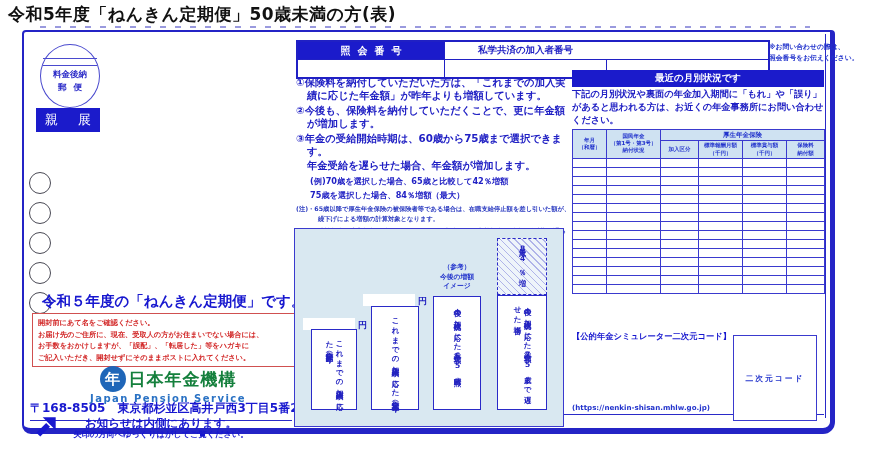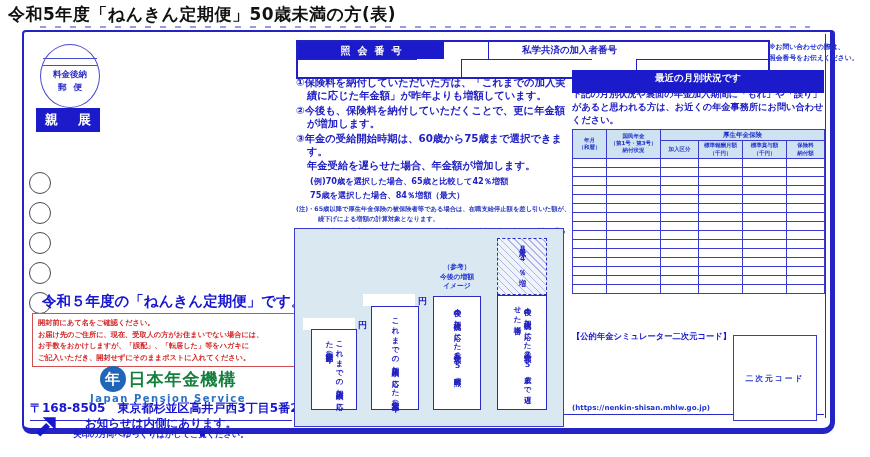--- a/index.html
+++ b/index.html
@@ -18,39 +18,39 @@
   .inner-right{top:2px;bottom:10px;right:4px;width:0;border-right:1.3px solid #2a2ac8;}
   .inner-bottom{left:540px;right:6px;bottom:13px;height:0;border-top:1.3px solid #2a2ac8;}
   
   .stamp{left:16px;top:12px;width:58px;height:62px;border:1.5px solid #4a4ace;border-radius:50%;color:#2a2ac8;}
   .stamp::before{content:"";position:absolute;left:2px;right:2px;top:13px;height:6px;
                  border-top:1.2px solid #4a4ace;border-bottom:1.2px solid #4a4ace;}
   .stamp-t1{position:absolute;left:0;right:0;top:24px;text-align:center;font-size:8.5px;font-weight:700;}
   .stamp-t2{position:absolute;left:0;right:0;top:37px;text-align:center;font-size:8.5px;font-weight:700;letter-spacing:7px;text-indent:7px;}
   .confidential{left:12px;top:76px;width:64px;height:24px;background:#1b1bcb;color:#fff;
                 display:flex;align-items:center;justify-content:center;}
-  .confidential span{font-size:13px;font-weight:700;letter-spacing:20px;margin-right:-20px;}
+  .confidential span{font-size:13px;font-weight:400;letter-spacing:20px;margin-right:-20px;}
   .holes{left:5px;top:140px;display:flex;flex-direction:column;gap:8px;}
   .hole{width:20px;height:20px;border:1.6px solid #4a4a55;border-radius:50%;background:#fff;}
   .year-heading{left:18px;top:260px;font-size:14.5px;font-weight:700;color:#1717cf;white-space:nowrap;}
   .warn{left:8px;top:281px;width:256px;border:1.2px solid #d05050;color:#d22626;
         font-size:7.2px;line-height:1.6;padding:3px 5px;white-space:pre-line;font-weight:600;}
   .org{left:34px;top:334px;width:220px;text-align:center;line-height:1;}
   .org-mark{display:inline-block;width:26px;height:26px;border-radius:50%;background:#1f66b8;color:#fff;
             font-size:15px;line-height:26px;font-weight:700;vertical-align:middle;}
   .org-name{display:inline-block;font-size:17px;font-weight:700;color:#15803d;vertical-align:middle;margin-left:3px;letter-spacing:1px;}
   .org-en{font-size:10px;font-weight:700;color:#2a72c4;letter-spacing:1.5px;margin-top:2px;}
   .addr{left:6px;top:368px;width:262px;text-align:center;font-size:12px;font-weight:700;color:#1717cf;
         border-bottom:1.5px solid #2a2ac8;padding-bottom:3px;white-space:nowrap;}
   .inside-note{left:6px;top:384px;width:262px;text-align:center;font-size:11.5px;font-weight:700;color:#1717cf;}
   .peel-note{left:6px;top:397px;width:262px;text-align:center;font-size:8.2px;font-weight:700;color:#1717cf;}
   .arrow{left:10px;top:381px;width:26px;height:26px;}
   
   .inq{left:272px;top:8px;width:470px;border:2px solid #2020c4;}
-  .inq-row{display:flex;gap:44px;}
+  .inq-row{display:flex;}
   .inq-row + .inq-row .inq-cell{border-top:1px solid #2020c4;}
   .inq-cell{box-sizing:border-box;display:flex;align-items:center;justify-content:center;}
   .inq-cell + .inq-cell{border-left:1px solid #2020c4;}
   .inq-c1{width:146px;} .inq-c2{width:162px;} .inq-c3{width:162px;}
   .inq-row1 .inq-cell{height:17px;font-size:9.5px;font-weight:700;color:#2020c4;}
   .inq-row1 .inq-c1{background:#1b1bcb;color:#fff;font-size:10px;letter-spacing:7px;text-indent:7px;}
   .inq-row2 .inq-cell{height:18px;background:#fff;}
   .inq-note{left:745px;top:10px;width:90px;font-size:6.8px;font-weight:600;color:#2233cc;
             line-height:1.55;white-space:pre-line;}
   
@@ -74,21 +74,21 @@
   .hatch{position:absolute;left:202px;top:9px;width:50px;height:57px;box-sizing:border-box;
          border:1px dashed #2a2ac8;display:flex;justify-content:center;padding-top:3px;
          background:repeating-linear-gradient(45deg,rgba(60,60,200,.35) 0 1px,rgba(255,255,255,0) 1px 5px),#eef4fa;}
   .amount{position:absolute;display:flex;align-items:flex-end;gap:3px;}
   .amount1{left:8px;top:89px;} .amount2{left:68px;top:65px;}
   .abox{width:52px;height:12px;background:#fff;display:inline-block;}
   .yen{font-size:9px;font-weight:700;color:#2222c0;line-height:1;}
   .refnote{position:absolute;left:126px;top:34px;width:72px;text-align:center;font-size:6.8px;
            font-weight:600;color:#2233cc;white-space:pre-line;line-height:1.4;}
   
-  .mh{left:548px;top:38px;width:252px;height:23px;background:#1b1bcb;color:#fff;
+  .mh{left:548px;top:38px;width:252px;height:17px;background:#1b1bcb;color:#fff;
       font-size:9.5px;font-weight:700;text-align:center;line-height:15px;}
   .mdesc{left:548px;top:56px;width:257px;font-size:9.2px;font-weight:600;color:#2020c4;line-height:1.4;}
   .mtable{left:548px;top:97px;border-collapse:collapse;background:#d946ef;}
   .mtable table{border-collapse:collapse;}
   .mtable th,.mtable td{border:1px solid #3a3ace;box-sizing:border-box;}
   .mtable th{background:#cfe2f2;color:#2233cc;font-size:5.5px;font-weight:600;
              white-space:pre-line;line-height:1.3;padding:1px 0;text-align:center;}
   .mtable .gth{font-size:6.5px;font-weight:700;}
   .mtable td{height:9px;background:#fff;}
   .cw1{width:34px;} .cw2{width:54px;} .cw3{width:38px;} .cw4{width:44px;} .cw5{width:44px;} .cw6{width:38px;}

